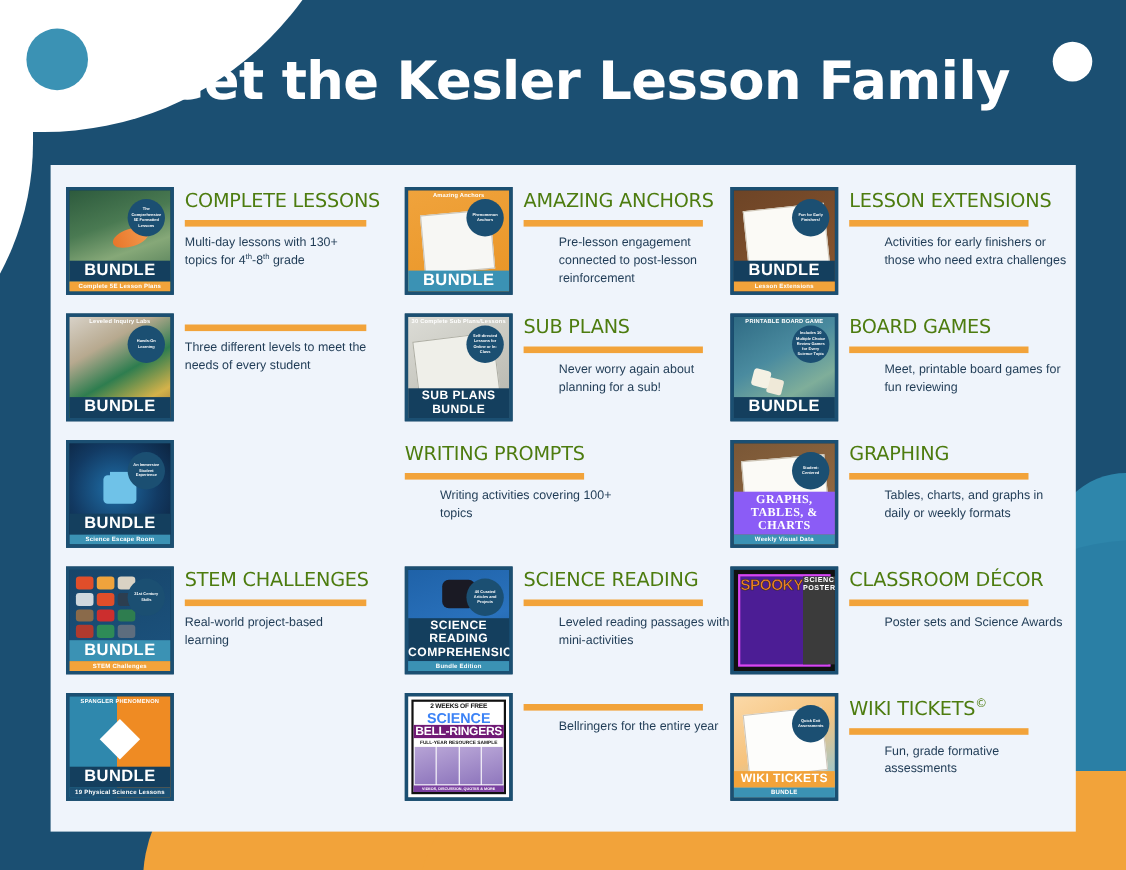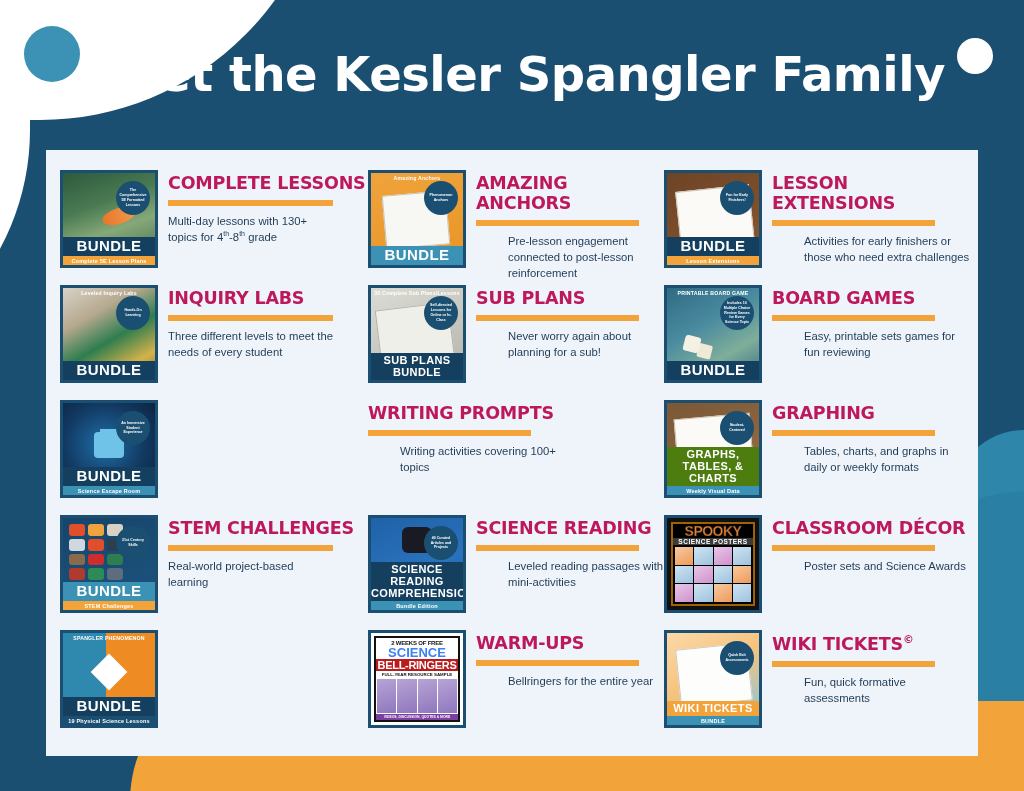--- a/index.html
+++ b/index.html
@@ -191,22 +191,22 @@
     background: #f2a33a;
     padding: 1.5px 0;
     letter-spacing: 0.2px;
   }
   .thumb .subband.navy { background: #1b4f72; }
   .thumb .subband.teal { background: #3b92b4; }
 
   
   .txt { flex: 1 1 auto; min-width: 0; padding-top: 4px; }
   .name {
-    color: #be185d;
-    font-weight: bold;
+    color: #4d7c0f;
+    font-weight: normal;
     font-size: 17.5px;
     line-height: 1.14;
     letter-spacing: -0.2px;
     font-family: "DejaVu Sans", sans-serif;
   }
   .rule {
     height: 6px;
     background: #f2a33a;
     margin: 6px 0 7px 0;
     width: 165px;
@@ -247,28 +247,28 @@
   .art-graph { background: linear-gradient(150deg,#7a5736 0%,#9a6f45 100%); }
   .art-graph:after{content:"";position:absolute;left:10%;top:14%;width:74px;height:56px;background:#fbfaf6;transform:rotate(-5deg);border:1px solid #c9c0b0;}
   .art-decor { background: #111111; }
   .art-wiki { background: linear-gradient(150deg,#fbd9a8 0%,#f6c37d 45%,#7fc7e6 100%); }
   .art-wiki:after{content:"";position:absolute;left:12%;top:14%;width:70px;height:56px;background:#fdfdfb;transform:rotate(-6deg);border:1px solid #cdc6ba;}
 
   
   .warm-inner{position:absolute;inset:3px;background:#ffffff;border:2px solid #111;display:flex;flex-direction:column;z-index:3;}
   .warm-l1{font-size:6px;font-weight:bold;color:#111;text-align:center;padding-top:2px;letter-spacing:-0.2px;}
   .warm-l2{font-size:13px;font-weight:bold;color:#3b82f6;text-align:center;line-height:1;}
-  .warm-l3{font-size:11px;font-weight:bold;color:#ffffff;background:#b91c1c;text-align:center;line-height:1.1;letter-spacing:-0.3px;}
+  .warm-l3{font-size:11px;font-weight:bold;color:#ffffff;background:#701a75;text-align:center;line-height:1.1;letter-spacing:-0.3px;}
   .warm-l4{font-size:4.4px;font-weight:bold;color:#111;text-align:center;padding:1px 0;}
   .warm-grid{flex:1;display:grid;grid-template-columns:repeat(4,1fr);gap:1px;padding:1px;}
   .warm-cell{background:linear-gradient(160deg,#b7a4d6,#8f77bd);}
   .warm-foot{font-size:3.4px;font-weight:bold;color:#ffffff;background:#7a3fa0;text-align:center;padding:1px 0;}
 
   
-  .spooky-inner{position:absolute;inset:4px;background:#000000;border:2px solid #a16207;display:flex;flex-direction:column;z-index:3;}
+  .spooky-inner{position:absolute;inset:4px;background:#4c1d95;border:2px solid #d946ef;display:flex;z-index:3;}
   .spooky-t{font-size:14px;font-weight:bold;color:#ef7e25;text-align:center;line-height:1;letter-spacing:-0.5px;-webkit-text-stroke:0.5px #2b2b2b;}
   .spooky-s{font-size:6.5px;font-weight:bold;color:#ffffff;background:#3b3b3b;text-align:center;letter-spacing:0.5px;}
   .spooky-grid{flex:1;display:grid;grid-template-columns:repeat(4,1fr);grid-auto-rows:1fr;gap:1px;padding:2px;}
   .spooky-cell{background:linear-gradient(150deg,#cfe3f2,#9dc3de);}
   .spooky-cell.o{background:linear-gradient(150deg,#f6c9a0,#ef9a5a);}
   .spooky-cell.p{background:linear-gradient(150deg,#e8c6e6,#cf92cd);}
 
   
   .art-board:after{content:"";position:absolute;left:18%;top:52%;width:16px;height:16px;background:#f4f1e4;border-radius:3px;transform:rotate(14deg);box-shadow:14px 4px 0 -1px #efe9d8;}
   
@@ -293,21 +293,21 @@
 
   <div class="deco-right-teal-edge"></div>
   <div class="deco-right-navy"></div>
   <div class="deco-bottom-orange"></div>
   <div class="deco-bottom-orange2"></div>
   <div class="deco-topleft-white"></div>
   <div class="deco-left-white"></div>
   <div class="deco-circle-teal"></div>
   <div class="deco-circle-white"></div>
 
-  <div class="title">Meet the Kesler Spangler Family</div>
+  <div class="title">Meet the Kesler Lesson Family</div>
 
   <div class="card">
     <div class="grid" id="grid">
         <div class="item col1">
           <div class="thumb">
             <div class="art art-reef"></div>
             <div class="badge">The Comprehensive 5E Formatted Lessons</div>
             <div class="bottomband">
               <div class="bundle">BUNDLE</div>
               <div class="subband ">Complete 5E Lesson Plans</div>
@@ -352,21 +352,20 @@
         <div class="item col1">
           <div class="thumb">
             <div class="art art-labs"></div>
             <div class="toplabel">Leveled Inquiry Labs</div>
             <div class="badge">Hands-On Learning</div>
             <div class="bottomband">
               <div class="bundle">BUNDLE</div>
             </div>
           </div>
           <div class="txt">
-            <div class="name">INQUIRY LABS</div>
             <div class="rule"></div>
             <div class="desc">Three different levels to meet the needs of every student</div>
           </div>
         </div>
         <div class="item col2">
           <div class="thumb">
             <div class="art art-sub"></div>
             <div class="toplabel">30 Complete Sub Plans/Lessons</div>
             <div class="badge">Self-directed Lessons for Online or In-Class</div>
             <div class="bottomband">
@@ -384,21 +383,21 @@
             <div class="art art-board"></div>
             <div class="toplabel">PRINTABLE BOARD GAME</div>
             <div class="badge">Includes 10 Multiple Choice Review Games for Every Science Topic</div>
             <div class="bottomband">
               <div class="bundle">BUNDLE</div>
             </div>
           </div>
           <div class="txt">
             <div class="name">BOARD GAMES</div>
             <div class="rule"></div>
-            <div class="desc">Easy, printable sets games for fun reviewing</div>
+            <div class="desc">Meet, printable board games for fun reviewing</div>
           </div>
         </div>
         <div class="item col1">
           <div class="thumb">
             <div class="art art-escape"></div>
             <div class="badge">An Immersive Student Experience</div>
             <div class="bottomband">
               <div class="bundle">BUNDLE</div>
               <div class="subband teal">Science Escape Room</div>
             </div>
@@ -409,21 +408,21 @@
             <div class="name">WRITING PROMPTS</div>
             <div class="rule"></div>
             <div class="desc">Writing activities covering 100+ topics</div>
           </div>
         </div>
         <div class="item col3">
           <div class="thumb">
             <div class="art art-graph"></div>
             <div class="badge">Student-Centered</div>
             <div class="bottomband">
-              <div class="bundle small" style="background: #4d7c0f;">GRAPHS, TABLES, &amp; CHARTS</div>
+              <div class="bundle small" style="background: #8b5cf6; font-family: Liberation Serif, serif;">GRAPHS, TABLES, &amp; CHARTS</div>
               <div class="subband teal">Weekly Visual Data</div>
             </div>
           </div>
           <div class="txt">
             <div class="name">GRAPHING</div>
             <div class="rule"></div>
             <div class="desc">Tables, charts, and graphs in daily or weekly formats</div>
           </div>
         </div>
         <div class="item col1">
@@ -519,36 +518,35 @@
               <div class="warm-grid">
                 <div class="warm-cell"></div>
                 <div class="warm-cell"></div>
                 <div class="warm-cell"></div>
                 <div class="warm-cell"></div>
               </div>
               <div class="warm-foot">VIDEOS, DISCUSSION, QUOTES &amp; MORE</div>
             </div>
           </div>
           <div class="txt">
-            <div class="name">WARM-UPS</div>
             <div class="rule"></div>
             <div class="desc">Bellringers for the entire year</div>
           </div>
         </div>
         <div class="item col3">
           <div class="thumb">
             <div class="art art-wiki"></div>
             <div class="badge">Quick Exit Assessments</div>
             <div class="bottomband">
               <div class="bundle small" style="background: rgb(242, 163, 58);">WIKI TICKETS</div>
               <div class="subband teal">BUNDLE</div>
             </div>
           </div>
           <div class="txt">
             <div class="name">WIKI  TICKETS<sup>©</sup></div>
             <div class="rule"></div>
-            <div class="desc">Fun, quick formative assessments</div>
+            <div class="desc">Fun, grade formative assessments</div>
           </div>
         </div>
       </div>
   </div>
 
 </div>
 
 </body></html>

